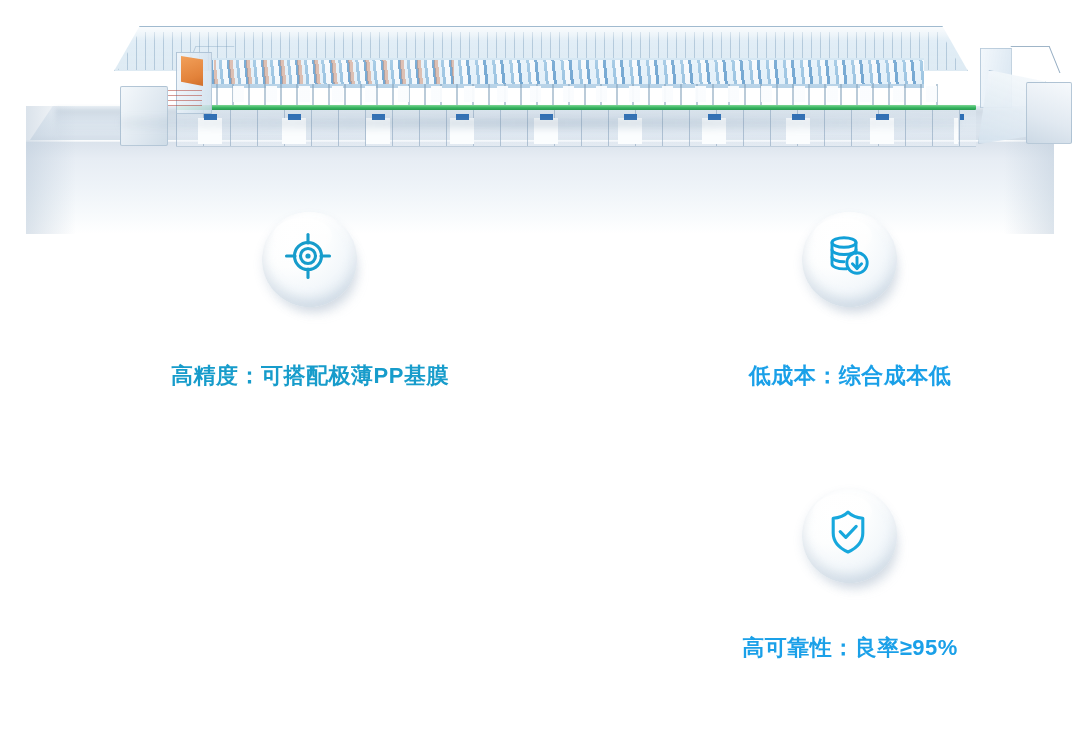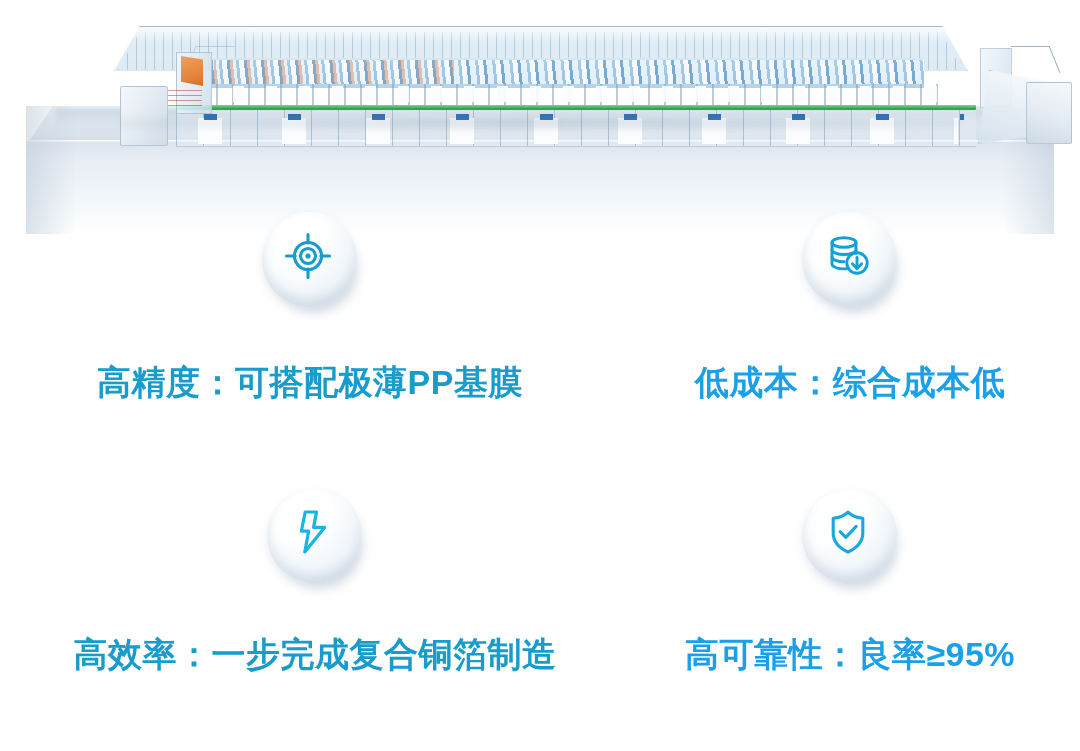--- a/index.html
+++ b/index.html
@@ -457,21 +457,21 @@
     width: 95px;
     height: 95px;
     display: flex;
     align-items: center;
     justify-content: center;
   }
   .orb-icon svg { display: block; }
 
   .feature-label {
     margin-top: 46px;
-    font-size: 34px;
+    font-size: 22px;
     font-weight: 700;
     letter-spacing: .5px;
     line-height: 1.1;
     white-space: nowrap;
   }
   .feature.pos-2 .feature-label,
   .feature.pos-3 .feature-label { margin-top: 42px; }
 </style>
 </head>
 <body>
@@ -556,32 +556,20 @@
             <path d="M8 24.9 v7.2 c0 2.65 5.37 4.8 12 4.8 c1.0 0 1.95 -0.05 2.85 -0.14"></path>
             <circle cx="33" cy="31" r="10.2"></circle>
             <line x1="33" y1="25.4" x2="33" y2="36.4"></line>
             <polyline points="28.4,31.8 33,36.6 37.6,31.8"></polyline>
           </svg>
         </div>
       </div>
       <div class="feature-label" style="color:#1aa0e8">低成本：综合成本低</div>
     </div>
 
-    <div class="feature pos-2">
-      <div class="orb-wrap">
-        <div class="orb-shadow"></div>
-        <div class="orb"></div>
-        <div class="orb-icon">
-          <svg width="48" height="48" viewBox="0 0 48 48" fill="none" stroke="#19b4e0" stroke-width="3.2" stroke-linecap="round" stroke-linejoin="round">
-            <path d="M27.5 4 H16.2 L12.4 23.2 H19.6 L15.8 44 L35.6 19.4 H24.6 Z"></path>
-          </svg>
-        </div>
-      </div>
-      <div class="feature-label" style="color:#179ccb">高效率：一步完成复合铜箔制造</div>
-    </div>
 
     <div class="feature pos-3">
       <div class="orb-wrap">
         <div class="orb-shadow"></div>
         <div class="orb"></div>
         <div class="orb-icon">
           <svg width="48" height="48" viewBox="0 0 48 48" fill="none" stroke="#17a8dd" stroke-width="3.1" stroke-linecap="round" stroke-linejoin="round">
             <path d="M24 4.2 C20 8.2 13.6 10 9.2 10.2 V25 c0 9.6 7.3 15.6 14.8 19 c7.5 -3.4 14.8 -9.4 14.8 -19 V10.2 C34.4 10 28 8.2 24 4.2 Z"></path>
             <polyline points="16.2,23.6 21.8,29.4 32.2,18.4"></polyline>
           </svg>

